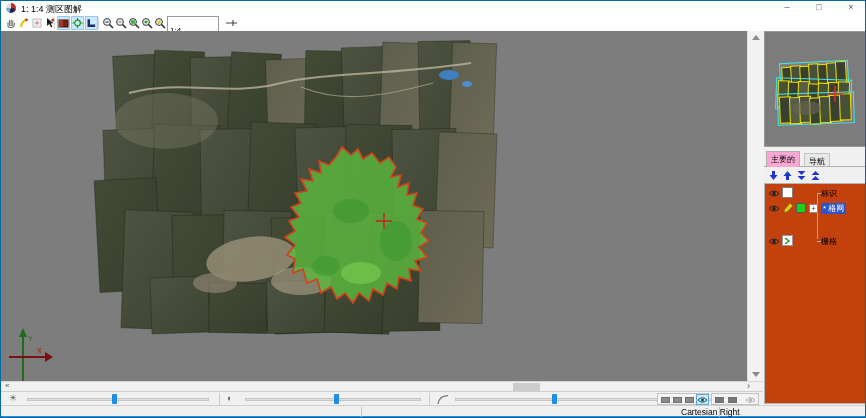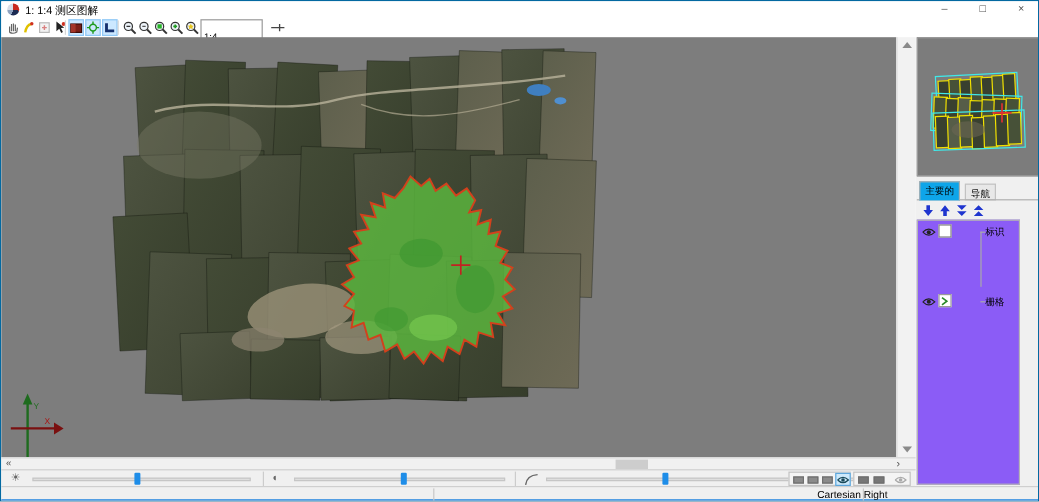--- a/index.html
+++ b/index.html
@@ -25,26 +25,26 @@
   
   #canvas-wrap { position:absolute; left:0; top:30px; width:746px; height:350px; background:#7d7d7d; overflow:hidden; }
   #vscroll { position:absolute; left:746px; top:30px; width:16px; height:350px; background:#f2f2f2; border-left:1px solid #dcdcdc; }
   .scroll-arrow { position:absolute; width:0; height:0; }
 
   
   #right-panel { position:absolute; left:762px; top:30px; width:104px; height:374px; background:#f0f0f0; }
   #navigator { position:absolute; left:1px; top:0; width:102px; height:116px; background:#7c7c7c; border:1px solid #9a9a9a; }
   #tabs { position:absolute; left:1px; top:120px; width:102px; height:16px; }
   .tab { position:absolute; top:0; height:16px; font-size:8px; text-align:center; line-height:15px; padding:0 4px; }
-  #tab-main { left:2px; background:#0ea5e9; border:1px solid #b0b0b0; border-bottom:none; z-index:2; }
+  #tab-main { left:2px; background:#f9a8d4; border:1px solid #b0b0b0; border-bottom:none; z-index:2; }
   #tab-nav { left:40px; background:#e8e8e8; border:1px solid #c2c2c2; height:14px; top:2px; }
   #tab-strip-line { position:absolute; left:1px; top:135px; width:102px; height:1px; background:#b0b0b0; }
   #arrow-row { position:absolute; left:1px; top:137px; width:102px; height:14px; }
   .arrow-btn { position:absolute; top:1px; width:13px; height:12px; display:flex; align-items:center; justify-content:center; }
-  #tree { position:absolute; left:1px; top:152px; width:86px; height:221px; background:#8b5cf6; border:1px solid #b4b4b4; }
+  #tree { position:absolute; left:1px; top:152px; width:102px; height:221px; background:#c2410c; border:1px solid #b4b4b4; }
   .tree-row { position:absolute; left:0; width:100px; height:15px; }
   .eye-cell { position:absolute; left:3px; top:3px; width:12px; height:9px; }
   .icon2-cell { position:absolute; left:17px; top:1px; width:12px; height:12px; }
   .color-box { position:absolute; left:31px; top:2px; width:10px; height:10px; border:1px solid #555; }
   .expander { position:absolute; left:44px; top:3px; width:9px; height:9px; border:1px solid #888; background:#fff; font-size:7px; line-height:7px; text-align:center; color:#333; }
   .tree-label { position:absolute; left:56px; top:2px; font-size:8px; white-space:nowrap; }
   .tree-label.selected { background:#2d55c8; color:#fff; padding:0 2px; }
   .tree-vline { position:absolute; left:52px; width:1px; background:#aaa; }
   .tree-hstub { position:absolute; left:52px; width:4px; height:1px; background:#aaa; }
   .cb-empty { width:11px; height:11px; border:1px solid #808080; background:#fff; }
@@ -347,23 +347,39 @@
               <circle cx="6" cy="4.5" r="1.7" fill="#222"></circle>
             </svg>
         </div>
         <div class="icon2-cell">
             <div class="cb-empty"></div>
           </div>
         <div class="tree-hstub" style="top:7px"></div>
         <span class="tree-label">标识</span>
       </div>
 
-
-
-      <div class="tree-row" style="top:60px">
+      <div class="tree-row" style="top:17px">
+        <div class="eye-cell">
+          <svg width="12" height="9" viewBox="0 0 12 9">
+              <path d="M1,4.5 Q6,-0.5 11,4.5 Q6,9.5 1,4.5" fill="none" stroke="#222"></path>
+              <circle cx="6" cy="4.5" r="1.7" fill="#222"></circle>
+            </svg>
+        </div>
+        <div class="icon2-cell">
+          <svg width="12" height="12" viewBox="0 0 12 12">
+              <path d="M8,1 L11,4 L5,10 L2,10.6 L2.6,7.4 Z" fill="#e8c51b" stroke="#7a6a10" stroke-width="0.8"></path>
+            </svg>
+        </div>
+        <div class="color-box" style="background:#19d119"></div>
+        <div class="expander">+</div>
+        <span class="tree-label selected">* 格网</span>
+      </div>
+
+
+      <div class="tree-row" style="top:50px">
         <div class="eye-cell">
           <svg width="12" height="9" viewBox="0 0 12 9">
               <path d="M1,4.5 Q6,-0.5 11,4.5 Q6,9.5 1,4.5" fill="none" stroke="#222"></path>
               <circle cx="6" cy="4.5" r="1.7" fill="#222"></circle>
             </svg>
         </div>
         <div class="icon2-cell">
           <div class="chev-box">
             <svg width="7" height="8" viewBox="0 0 7 8">
                 <path d="M1,1 L5,4 L1,7" fill="none" stroke="#2a8a2a" stroke-width="1.4"></path>

